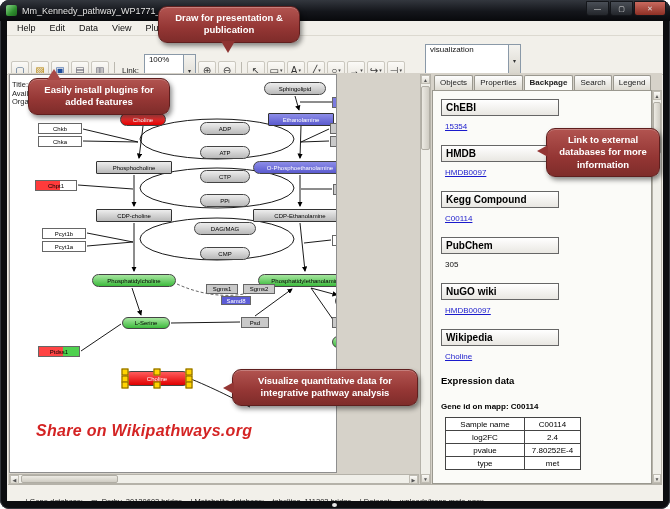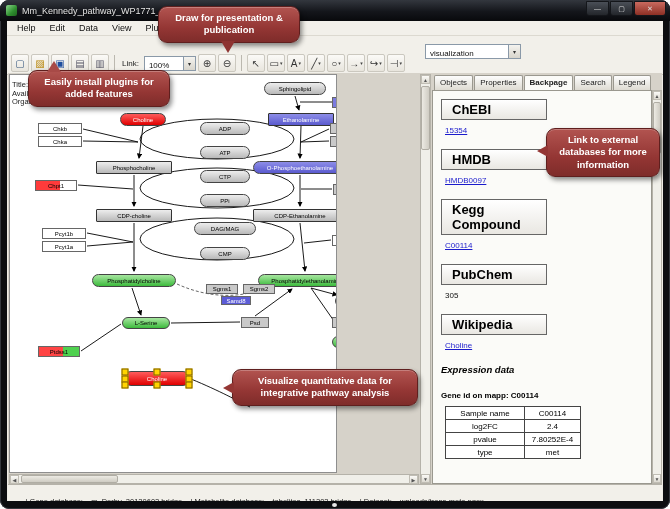--- a/index.html
+++ b/index.html
@@ -25,22 +25,22 @@
            border-bottom:1px solid #dcd9d0;}
   .mi{font-size:9px;padding:1px 7px;color:#111;}
   .toolbar{height:38px;position:relative;background:#f2f0ea;border-bottom:1px solid #c9c6bd;}
   .tb-row{position:absolute;left:4px;top:18px;display:flex;align-items:center;gap:2px;}
   .tbtn{width:16px;height:16px;display:flex;align-items:center;justify-content:center;
         font-size:10px;background:linear-gradient(#fbfaf7,#e8e5dd);border:1px solid #cbc8bf;
         border-radius:2px;position:relative;}
   .tbtn em{font-style:normal;font-size:5px;color:#444;margin-left:1px;}
   .tsep{width:1px;height:16px;background:#bbb8af;margin:0 3px;}
   .zlabel{font-size:8px;color:#222;margin:0 3px 0 2px;}
-  .combo{display:inline-flex;align-items:flex-end;border:1px solid #8a99a8;background:#fff;
-         height:15px;box-sizing:border-box;font-size:8px;color:#111;}
+  .combo{display:inline-flex;align-items:flex-start;border:1px solid #8a99a8;background:#fff;
+         height:32px;box-sizing:border-box;font-size:8px;color:#111;}
   .combo .combo-text{padding:0 4px;min-width:30px;font-style:normal;flex:1;white-space:nowrap;}
   .combo .combo-btn{width:11px;align-self:stretch;display:flex;align-items:center;justify-content:center;
          background:linear-gradient(#f4f3ef,#d8d5cc);border-left:1px solid #8a99a8;
          font-size:6px;font-style:normal;color:#333;}
   .combo.viz{position:absolute;left:418px;top:8px;width:96px;}
   
   .content{position:absolute;left:1px;right:1px;top:52px;bottom:17px;background:#d6d2c9;}
   .canvas{position:absolute;left:1px;top:1px;width:328px;bottom:11px;background:#fff;
           border:1px solid #8e8e8e;box-sizing:border-box;overflow:hidden;}
   .edges{position:absolute;left:0;top:0;z-index:1;}
@@ -74,25 +74,25 @@
   .hscroll .sb-thumb{position:absolute;top:0;bottom:0;left:2px;width:95px;
           background:linear-gradient(#eceae3,#cfccc3);border:1px solid #b0ada4;border-radius:2px;}
   
   .sidebar{position:absolute;left:424px;top:0;right:0;bottom:0;}
   .tabs{display:flex;gap:1px;padding:2px 0 0 2px;height:15px;}
   .tab{font-size:8px;padding:2px 5px 0;background:linear-gradient(#fdfdfd,#dedbd2);
        border:1px solid #9a988f;border-bottom:none;border-radius:2px 2px 0 0;color:#222;white-space:nowrap;text-align:right;}
   .tab.active{background:#fbfbf8;font-weight:bold;}
   .side-content{position:absolute;top:17px;left:0;right:10px;bottom:0;background:#fbfbf8;
        border:1px solid #9a988f;box-sizing:border-box;padding:8px 0 0 8px;overflow:hidden;}
-  .bp-head{width:106px;border:1px solid #666;background:linear-gradient(#ffffff,#e9e7e2);
-       font-weight:bold;font-size:13px;padding:2px 10px;box-sizing:border-box;}
+  .bp-head{width:118px;border:1px solid #666;background:linear-gradient(#ffffff,#e9e7e2);
+       font-weight:bold;font-size:10px;padding:2px 4px;box-sizing:border-box;}
   .bp-val{display:block;margin:6px 18px 14px 4px;font-size:8px;color:#1a1acc;text-decoration:underline;width:max-content;}
   .bp-val.plain{color:#111;text-decoration:none;}
-  .exp-title{font-size:9.5px;font-weight:bold;margin:2px 0 16px;font-style:italic;}
+  .exp-title{font-size:9.5px;font-weight:bold;margin:2px 0 16px;}
   .geneid{font-size:8px;font-weight:bold;margin:0 0 6px;}
   .xtable{margin-left:4px;border-top:1px solid #444;border-left:1px solid #444;width:135px;font-size:8px;}
   .xrow{display:flex;}
   .xrow span{border-right:1px solid #444;border-bottom:1px solid #444;height:13px;display:flex;
        align-items:center;justify-content:center;box-sizing:border-box;background:#fff;}
   .xrow span:first-child{width:79px;}
   .xrow span:last-child{width:56px;}
   .side-scroll{position:absolute;right:0;top:17px;bottom:0;width:10px;background:#f0efe9;
        border:1px solid #b5b2a9;box-sizing:border-box;display:flex;flex-direction:column;}
   .side-scroll .sb-btn{width:8px;}
@@ -104,21 +104,21 @@
        white-space:pre;overflow:hidden;}
   
   .callout{position:absolute;z-index:80;color:#fff;font-weight:bold;font-size:9.5px;line-height:1.3;
        text-align:center;padding:5px 7px;box-sizing:border-box;border-radius:9px;
        background:linear-gradient(180deg,#b25450,#943634 60%,#7e2c2a);border:1px solid #5f1f1e;
        box-shadow:2px 3px 5px rgba(0,0,0,0.45), inset 0 1px 0 rgba(255,255,255,0.25);}
   .pointer{position:absolute;width:0;height:0;}
   .callout.draw{left:158px;top:6px;width:142px;}
   .callout.draw .pointer{bottom:-11px;left:62px;border-left:7px solid transparent;
        border-right:7px solid transparent;border-top:12px solid #8d3230;}
-  .callout.plugins{left:28px;top:70px;width:142px;}
+  .callout.plugins{left:28px;top:78px;width:142px;}
   .callout.plugins .pointer{top:-10px;left:18px;border-left:7px solid transparent;
        border-right:7px solid transparent;border-bottom:11px solid #a84a47;}
   .callout.link{left:546px;top:128px;width:114px;}
   .callout.link .pointer{left:-10px;top:16px;border-top:6px solid transparent;
        border-bottom:6px solid transparent;border-right:11px solid #943634;}
   .callout.visualize{left:232px;top:369px;width:186px;}
   .callout.visualize .pointer{left:-10px;top:12px;border-top:6px solid transparent;
        border-bottom:6px solid transparent;border-right:11px solid #943634;}
   .share-text{position:absolute;left:36px;top:422px;z-index:70;font-size:16px;font-weight:bold;
        font-style:italic;color:#d42424;letter-spacing:0.3px;}
@@ -380,20 +380,24 @@
               </div>
               <div class="bp-sec">
                 <div class="bp-head">Kegg Compound</div>
                 <span class="bp-val">C00114</span>
               </div>
               <div class="bp-sec">
                 <div class="bp-head">PubChem</div>
                 <span class="bp-val plain">305</span>
               </div>
               <div class="bp-sec">
+                <div class="bp-head">NuGO wiki</div>
+                <span class="bp-val">HMDB00097</span>
+              </div>
+              <div class="bp-sec">
                 <div class="bp-head">Wikipedia</div>
                 <span class="bp-val">Choline</span>
               </div>
             </div>
           <div class="exp-title">Expression data</div>
           <div class="geneid">Gene id on mapp: C00114</div>
           <div class="xtable">
               <div class="xrow">
                 <span>Sample name</span>
                 <span>C00114</span>
@@ -435,15 +439,16 @@
   <div class="callout plugins">
     <span>Easily install plugins for added features</span><span class="pointer"></span>
   </div>
   <div class="callout link">
     <span>Link to external databases for more information</span><span class="pointer"></span>
   </div>
   <div class="callout visualize">
     <span>Visualize quantitative data for integrative pathway analysis</span><span class="pointer"></span>
   </div>
 
+  <div class="share-text">Share on Wikipathways.org</div>
   <div class="bottom-dot"></div>
 
 </div>
 
 </body></html>

